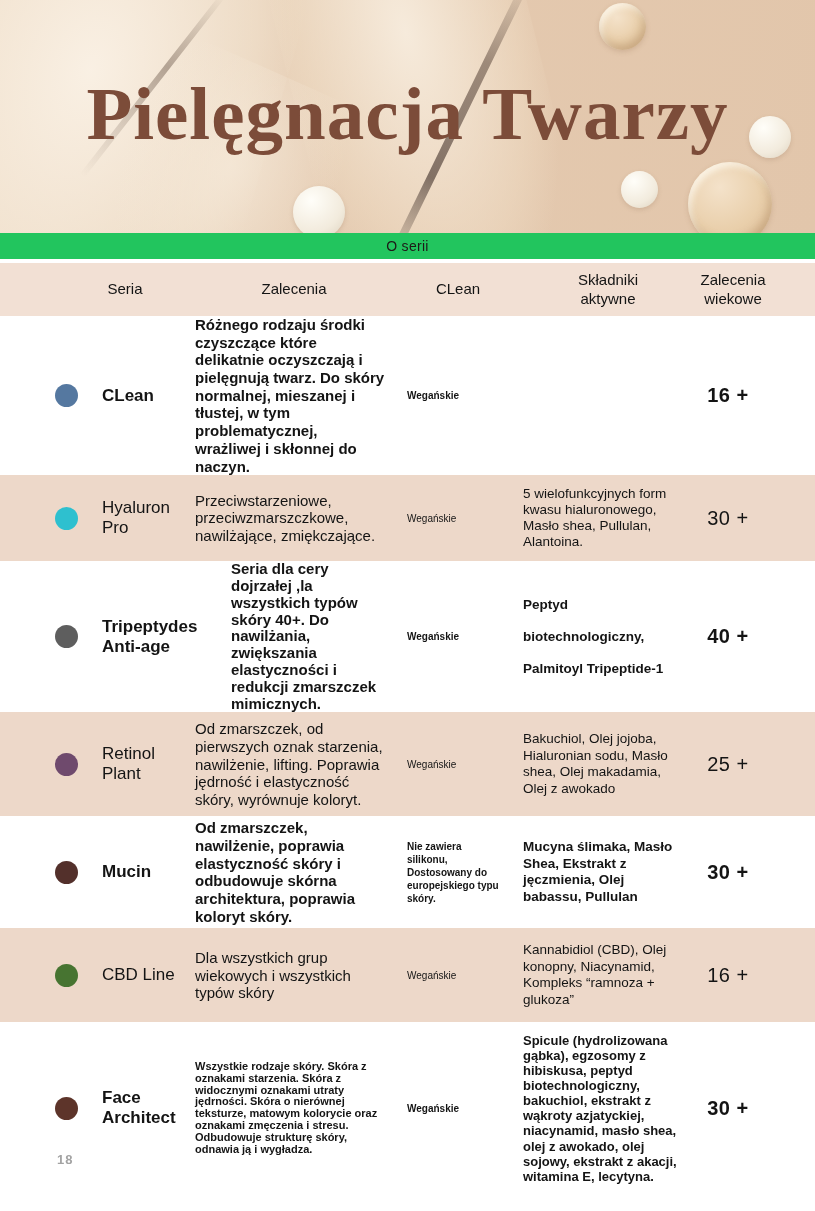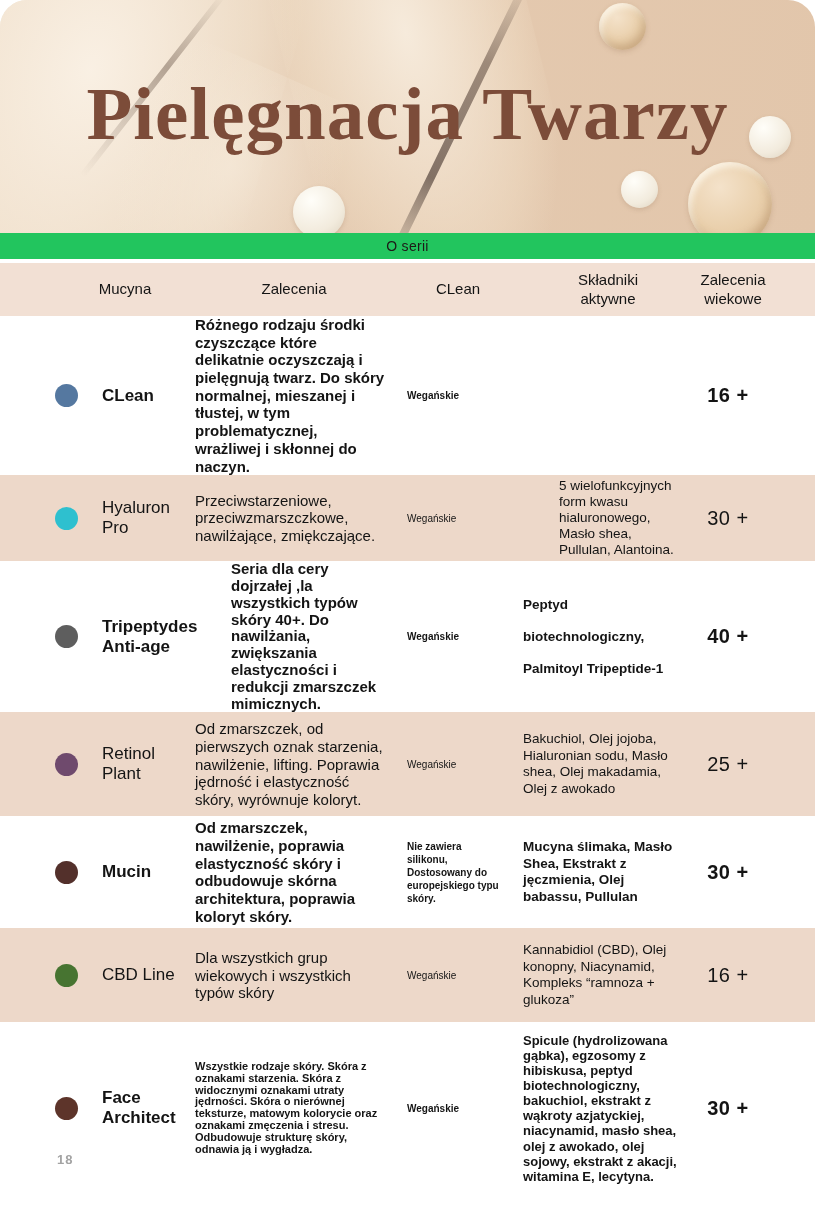--- a/index.html
+++ b/index.html
@@ -1,21 +1,20 @@
 <!DOCTYPE html>
 <html><head>
 <meta charset="utf-8">
 <style>
   * { margin:0; padding:0; box-sizing:border-box; }
   html,body { background:#ffffff; }
   .page {
     position:relative; width:815px; height:1211px; background:#ffffff;
     font-family:"Liberation Sans", sans-serif; color:#141414; overflow:hidden;
     margin:0 auto;
-    border-radius:27px;
   }
 
   
   .hero {
     position:relative; height:233px; overflow:hidden;
     background:linear-gradient(100deg,#f0e0cd 0%,#e9d4bd 26%,#e4c9af 50%,#e2c6ab 100%);
   }
   .smear { position:absolute; pointer-events:none; }
   .smear-1 {
     left:-70px; top:-60px; width:330px; height:420px; transform:rotate(16deg);
@@ -82,21 +81,21 @@
   .cechy { font-size:10px; line-height:1.3; padding:0 20px 0 14px; }
   .ingr { font-size:13.5px; line-height:1.22; padding-right:12px; }
   .age  { font-size:20px; text-align:center; padding-right:10px; letter-spacing:.5px; }
 
   .row.solid .name, .row.solid .desc, .row.solid .cechy,
   .row.solid .ingr, .row.solid .age { font-weight:700; }
   .row.alt { background:#edd8c9; }
 
   .r1 { min-height:134px; }
   .r2 { min-height:86px; }
-  .r2 .ingr { line-height:1.2;margin-left:36px; }
+  .r2 .ingr { line-height:1.2; }
   .r3 { min-height:138px; }
   .r3 .desc { line-height:1.12;margin-left:36px; }
   .r3 .ingr { line-height:2.35; }
   .r4 { min-height:104px; }
   .r5 { min-height:112px; }
   .r6 { min-height:94px; }
   .r7 { min-height:172px; }
   .r7 .desc { font-size:11px; line-height:1.08; }
   .r7 .ingr { font-size:13px; line-height:1.16; }
 
@@ -123,21 +122,21 @@
     <div class="ball ball-c"></div>
     <h1 class="hero-title">Pielęgnacja Twarzy</h1>
   </div>
 
   <div class="section-bar">
     <span>O serii</span>
   </div>
   <div class="gap"></div>
 
   <div class="grid thead">
-    <div class="hcell">Mucyna</div>
+    <div class="hcell">Seria</div>
     <div class="hcell">Zalecenia</div>
     <div class="hcell">CLean</div>
     <div class="hcell">Składniki
 aktywne</div>
     <div class="hcell">Zalecenia
 wiekowe</div>
   </div>
 
   <div class="grid row solid r1">
     <div class="seria">

